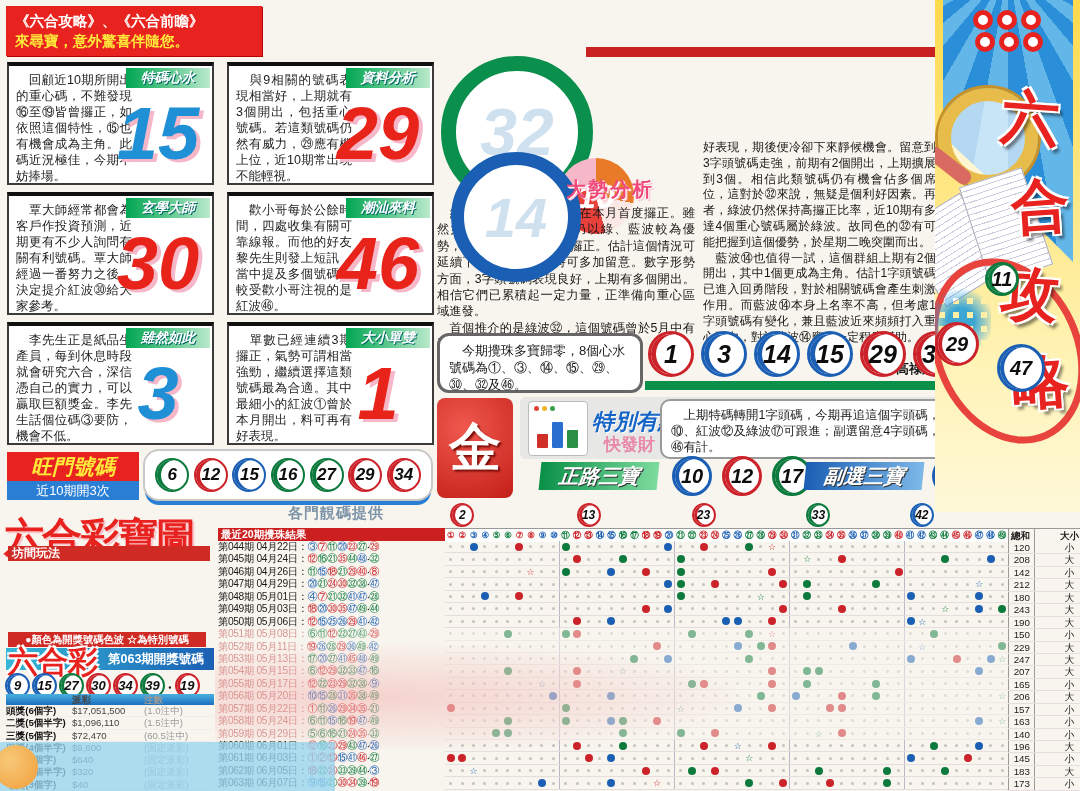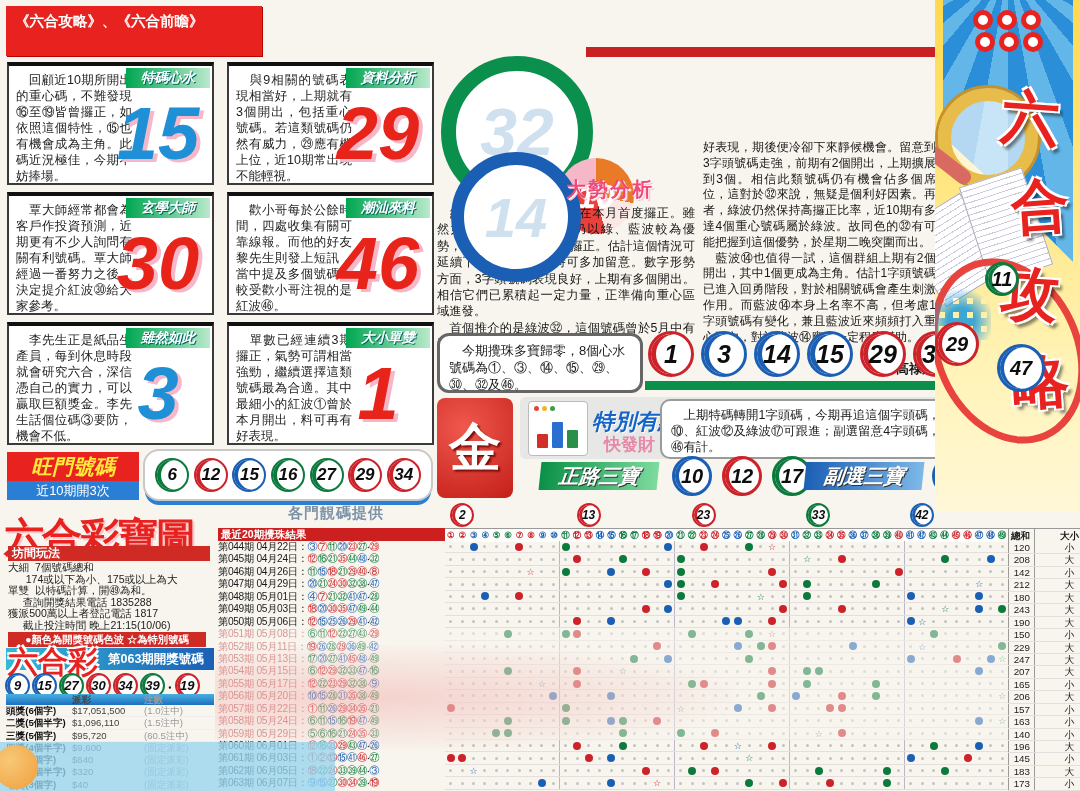--- a/index.html
+++ b/index.html
@@ -163,20 +163,21 @@
   .wm-text{position:absolute;left:34px;top:6px;font-size:30px;font-weight:900;font-style:italic;color:#fff;
            text-shadow:2px 2px 3px #58a8c8;letter-spacing:2px;}
 </style>
 </head>
 <body>
 
 <div class="page">
 
   <div class="masthead">
     <div class="l1">《六合攻略》、《六合前瞻》</div>
+    <div class="l2">來尋寶，意外驚喜伴隨您。</div>
   </div>
 
   <div class="tipbox" style="left:7px;top:62px;">
     <div class="txt">　回顧近10期所開出的重心碼，不難發現⑯至⑲皆曾攞正，如依照這個特性，⑮也有機會成為主角。此碼近況極佳，今期不妨捧場。</div>
     <div class="lbl">特碼心水</div>
     <div class="num num-blue">15</div>
   </div>
   <div class="tipbox" style="left:227px;top:62px;">
     <div class="txt">　與9相關的號碼表現相當好，上期就有3個開出，包括重心號碼。若這類號碼仍然有威力，㉙應有機上位，近10期常出現不能輕視。</div>
     <div class="lbl">資料分析</div>
@@ -292,28 +293,20 @@
       </div>
     <div id="sidebar-balls">
         <div class="ball b40 sb-ball" style="--c: #0d7a3d; left: 50px; top: 262px; height: 34px; width: 34px; text-align: center;">11</div>
         <div class="ball b40 sb-ball" style="--c: #cc2229; left: 0px; top: 322px; height: 44px; width: 44px;">29</div>
         <div class="ball b40 sb-ball" style="--c: #1b5fb4; left: 62px; top: 344px; height: 48px; width: 48px;">47</div>
       </div>
   </div>
 
   <div class="treasure-title">六合彩寶圖</div>
   <div class="redbar" style="top:546px;width:198px;height:15px;font-size:12px;line-height:15px;padding-left:4px;">坊間玩法</div>
-  <div class="rules" id="rules-list">
-      <div>大細  7個號碼總和</div>
-      <div>      174或以下為小、175或以上為大</div>
-      <div>單雙  以特碼計算，開㊾為和。</div>
-      <div>     查詢開獎結果電話 1835288</div>
-      <div>獲派500萬以上者登記電話 1817</div>
-      <div>     截止投注時間 晚上21:15(10/06)</div>
-    </div>
   <div class="redbar" style="top:632px;width:198px;height:15px;font-size:10.3px;line-height:15px;text-align:center;">●顏色為開獎號碼色波 ☆為特別號碼</div>
 
   <div class="result-banner">
     <div class="result-brand">六合彩</div>
     <div class="result-issue">第063期開獎號碼</div>
   </div>
   <div class="result-balls" id="result-balls">
       <div class="ball b25" style="--c: #1b5fb4;">9</div>
       <div class="ball b25" style="--c: #1b5fb4;">15</div>
       <div class="ball b25" style="--c: #0d7a3d;">27</div>
@@ -336,21 +329,21 @@
           <div class="c2">$17,051,500</div>
           <div class="c3">(1.0注中)</div>
         </div>
         <div class="row">
           <div class="c1">二獎(5個半字)</div>
           <div class="c2">$1,096,110</div>
           <div class="c3">(1.5注中)</div>
         </div>
         <div class="row">
           <div class="c1">三獎(5個字)</div>
-          <div class="c2">$95,720</div>
+          <div class="c2">$72,470</div>
           <div class="c3">(60.5注中)</div>
         </div>
         <div class="row">
           <div class="c1">四獎(4個半字)</div>
           <div class="c2">$9,600</div>
           <div class="c3">(固定派彩)</div>
         </div>
         <div class="row">
           <div class="c1">五獎(4個字)</div>
           <div class="c2">$640</div>

